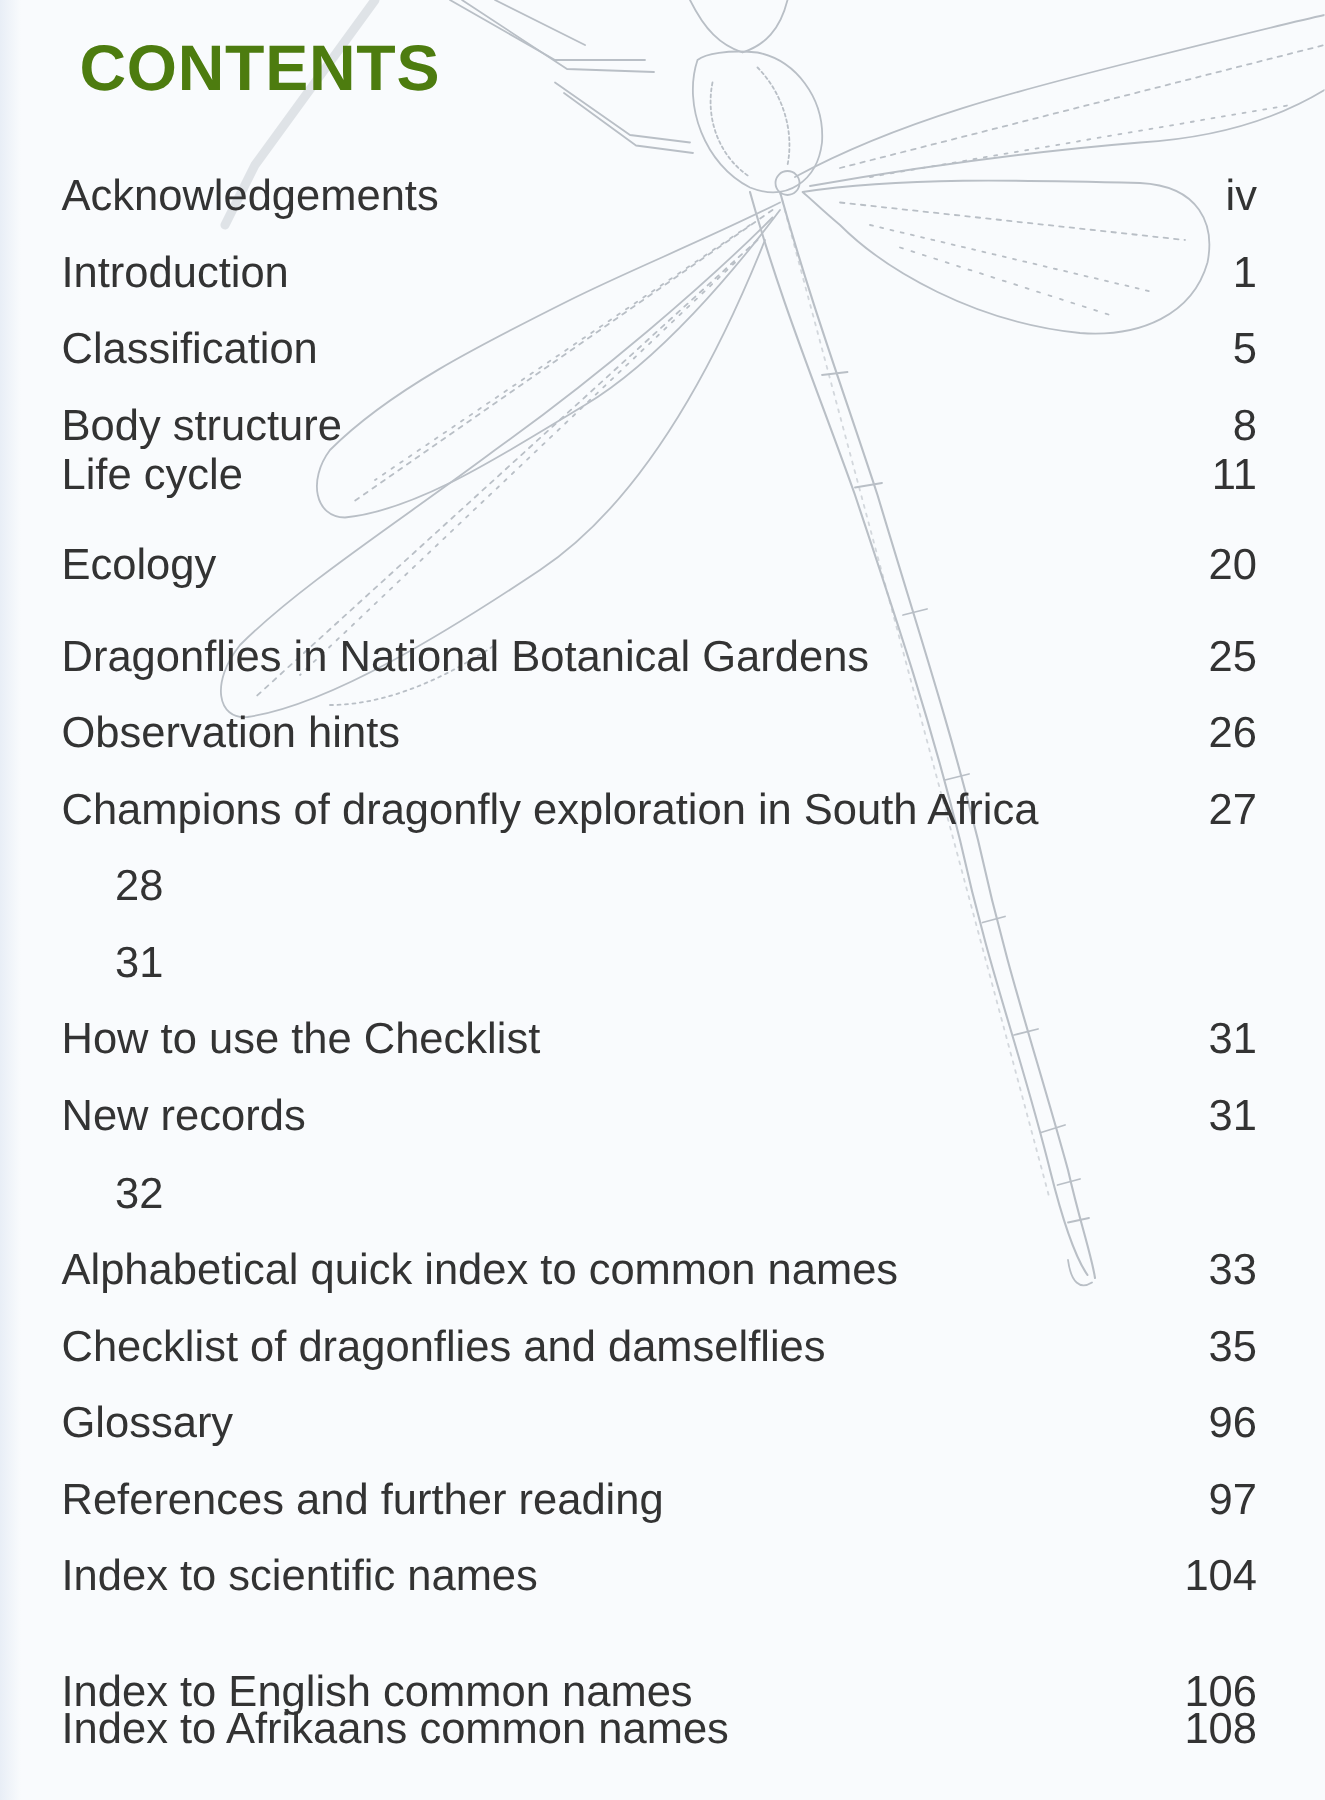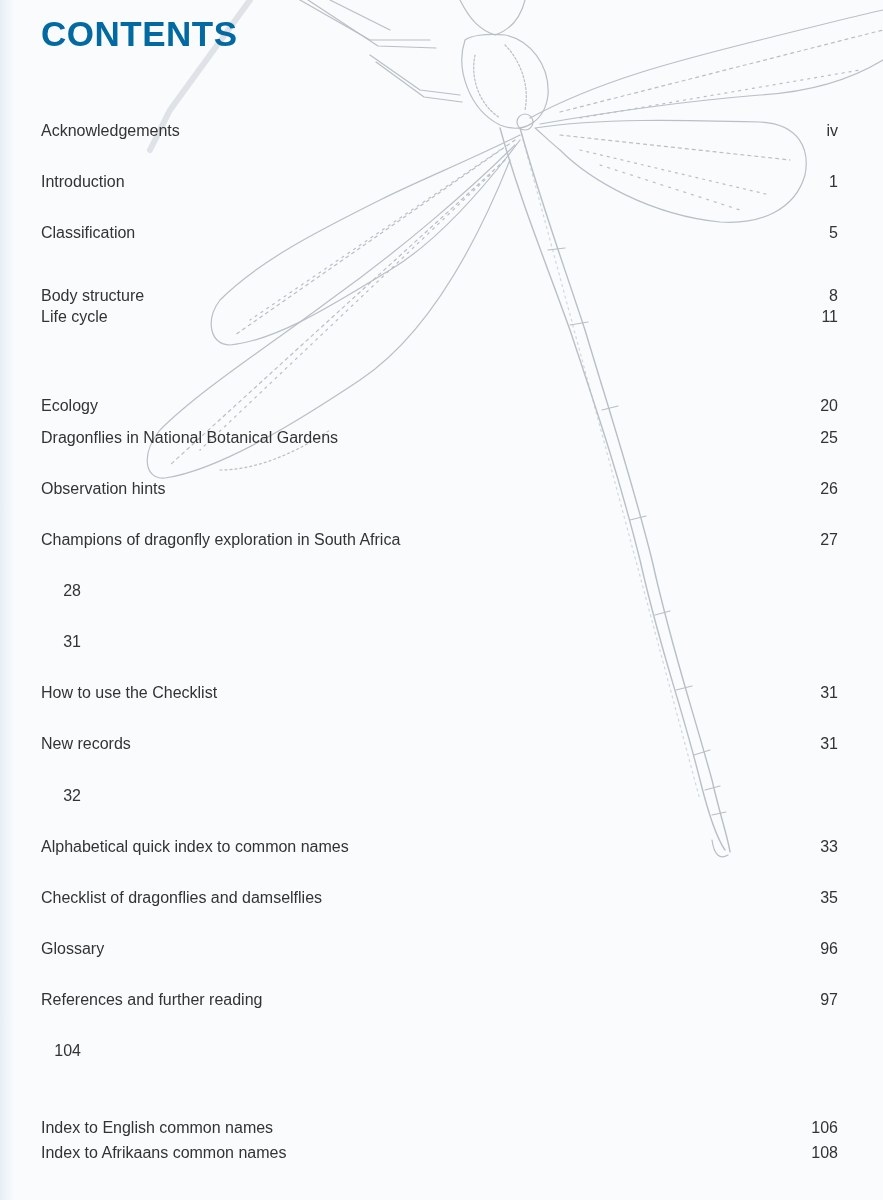--- a/index.html
+++ b/index.html
@@ -26,55 +26,56 @@
       position: absolute;
       left: 0; top: 0;
       width: 883px;
       height: 1200px;
       pointer-events: none;
     }
     .title {
       position: absolute;
       left: 41px;
       top: 14px;
-      font-size: 35px;
+      font-size: 43px;
       font-weight: bold;
-      color: #0369a1;
+      color: #4d7c0f;
       letter-spacing: 0.5px;
-      margin: 0;
+      margin: 12px;
       line-height: 40px;
     }
     .toc {
       position: absolute;
       left: 0;
       top: 0;
       width: 883px;
       margin: 0;
       padding: 0;
       list-style: none;
     }
     .toc-row {
       position: absolute;
       left: 41px;
       width: 797px;
       height: 30px;
       display: flex;
       justify-content: space-between;
       align-items: center;
-      font-size: 16px;
+      font-size: 29px;
       line-height: 30px;
       color: #333;
     }
     .toc-title {
       white-space: nowrap;
     }
     .toc-page {
       white-space: nowrap;
       text-align: right;
       min-width: 40px;
+      margin-left: 28px;
     }
   </style>
 </head>
 <body>
 
 <div class="page-shadow"></div>
 
 <svg class="illustration" viewBox="0 0 883 1200" xmlns="http://www.w3.org/2000/svg">
   <g fill="none" stroke="#b9bfc6" stroke-width="1.2" stroke-linecap="round" stroke-linejoin="round">
 
@@ -134,29 +135,29 @@
     <span class="toc-page">iv</span>
   </li>
   <li class="toc-row" style="top:167px">
     <span class="toc-title">Introduction</span>
     <span class="toc-page">1</span>
   </li>
   <li class="toc-row" style="top:218px">
     <span class="toc-title">Classification</span>
     <span class="toc-page">5</span>
   </li>
-  <li class="toc-row" style="top:281px">
+  <li class="toc-row" style="top:269px">
     <span class="toc-title">Body structure</span>
     <span class="toc-page">8</span>
   </li>
   <li class="toc-row" style="top:302px">
     <span class="toc-title">Life cycle</span>
     <span class="toc-page">11</span>
   </li>
-  <li class="toc-row" style="top:391px">
+  <li class="toc-row" style="top:362px">
     <span class="toc-title">Ecology</span>
     <span class="toc-page">20</span>
   </li>
   <li class="toc-row" style="top:423px">
     <span class="toc-title">Dragonflies in National Botanical Gardens</span>
     <span class="toc-page">25</span>
   </li>
   <li class="toc-row" style="top:474px">
     <span class="toc-title">Observation hints</span>
     <span class="toc-page">26</span>
@@ -192,20 +193,21 @@
   </li>
   <li class="toc-row" style="top:934px">
     <span class="toc-title">Glossary</span>
     <span class="toc-page">96</span>
   </li>
   <li class="toc-row" style="top:985px">
     <span class="toc-title">References and further reading</span>
     <span class="toc-page">97</span>
   </li>
   <li class="toc-row" style="top:1036px">
+    <span class="toc-title">Index to scientific names</span>
     <span class="toc-page">104</span>
   </li>
   <li class="toc-row" style="top:1113px">
     <span class="toc-title">Index to English common names</span>
     <span class="toc-page">106</span>
   </li>
   <li class="toc-row" style="top:1138px">
     <span class="toc-title">Index to Afrikaans common names</span>
     <span class="toc-page">108</span>
   </li>

